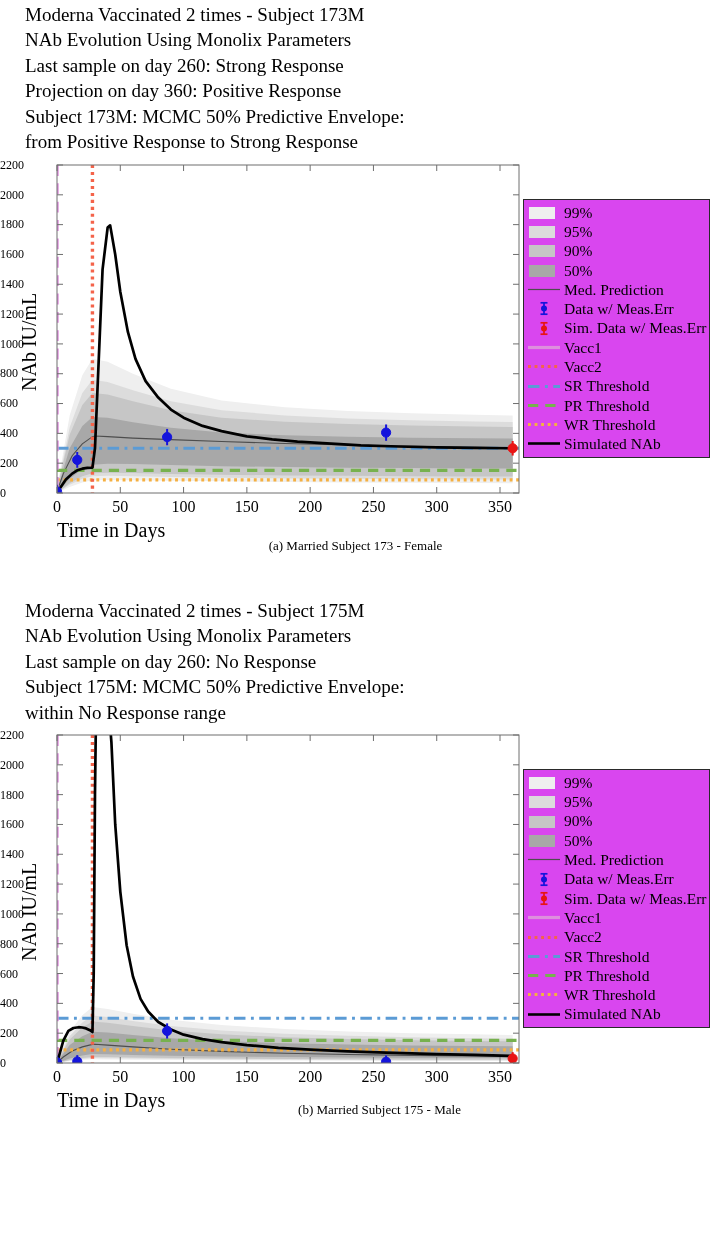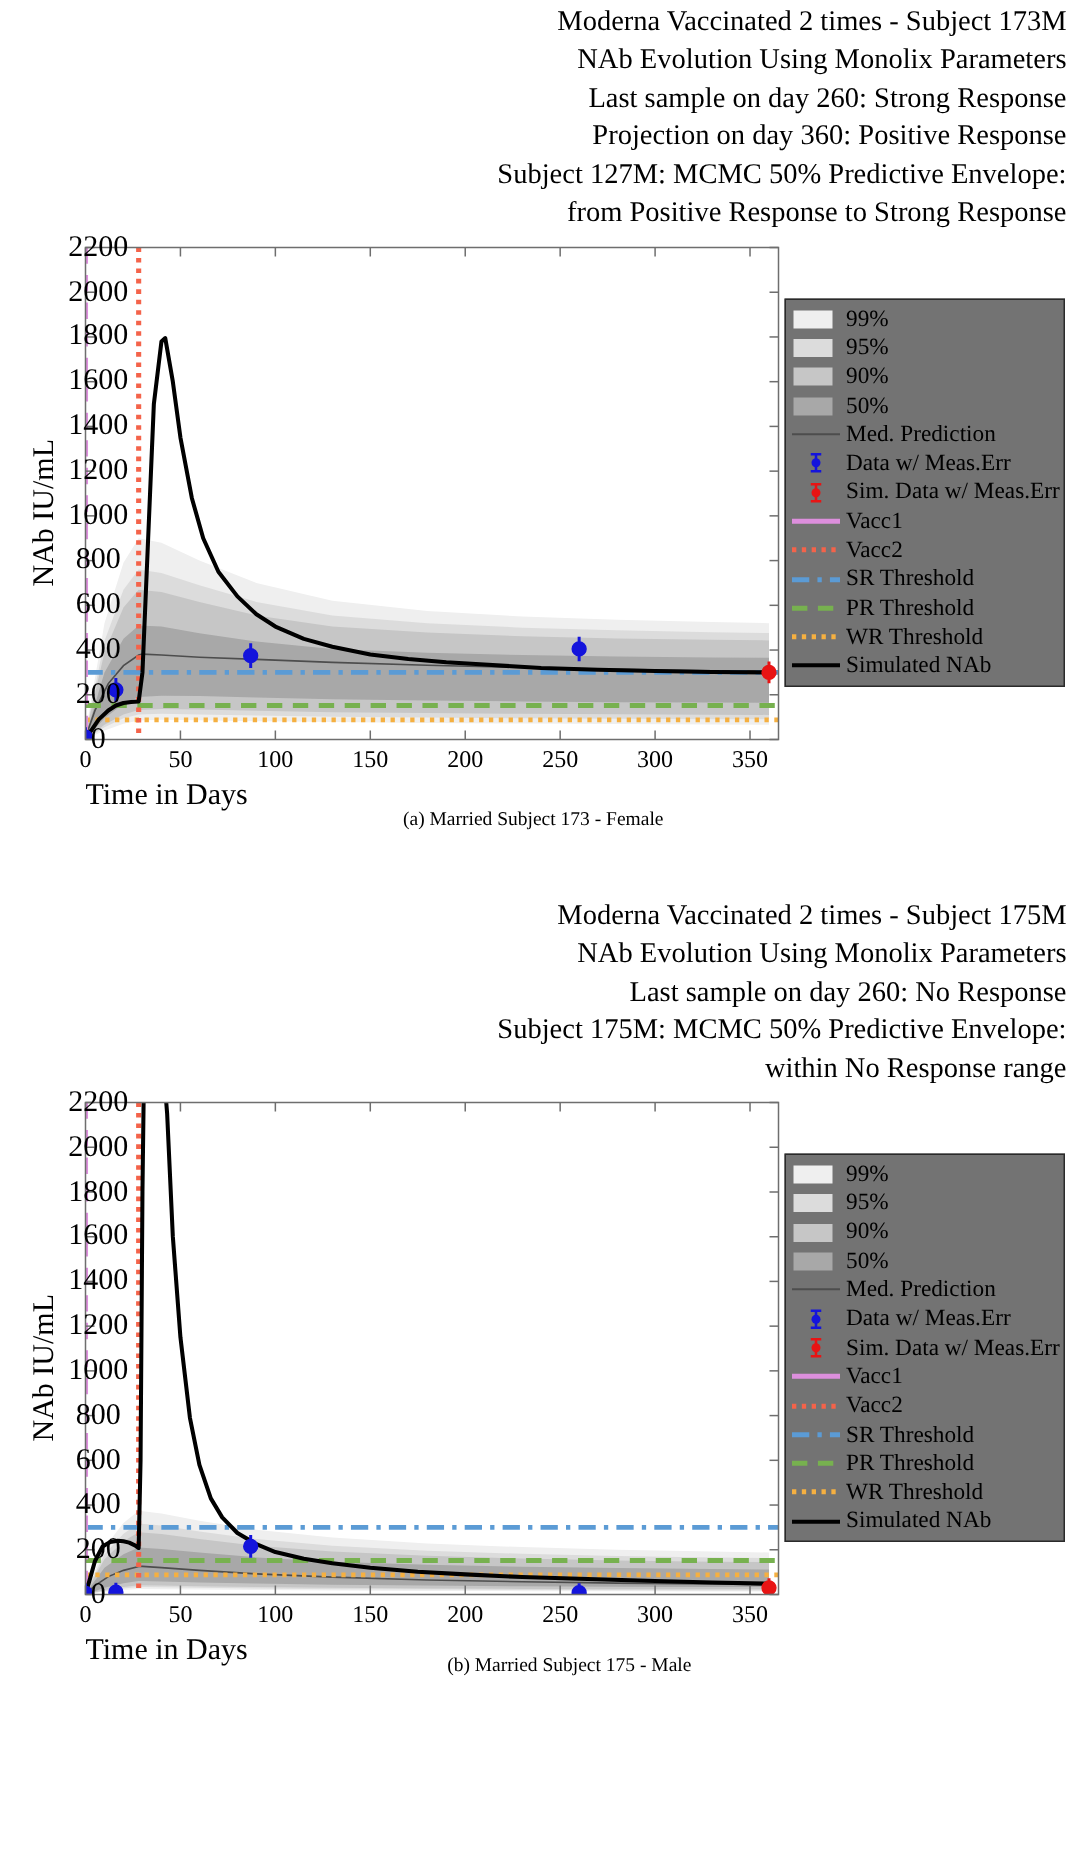--- a/index.html
+++ b/index.html
@@ -5,58 +5,57 @@
   html,body{margin:0;padding:0;background:#fff;}
   body{
     width:711px;height:1249px;
     font-family:"Liberation Serif","DejaVu Serif",serif;
     color:#000;
     overflow:hidden;
   }
   .figure{position:relative;width:711px;}
   .fig-block{position:relative;width:711px;}
 
-  .title-block{text-align:right;line-height:1.34;padding-left:25px;}
+  .title-block{text-align:left;line-height:1.34;padding-left:25px;}
   .title-line{font-size:19px;white-space:nowrap;}
 
   .plot-wrap{position:relative;}
 
   .ylabel{
     position:absolute;
     font-size:20px;
     transform:rotate(-90deg);
     transform-origin:left top;
     white-space:nowrap;
   }
   .xlabel{
     position:absolute;
     font-size:20px;
     white-space:nowrap;
   }
   .ytick{
     position:absolute;
-    font-size:20px;
-    text-align:center;
+    font-size:12px;
+    text-align:left;
     white-space:nowrap;
     transform:translateY(-50%);
-    padding-left:40px;
   }
   .xtick{
     position:absolute;
     font-size:16px;
     text-align:center;
     white-space:nowrap;
     transform:translateX(-50%);
   }
 
   .axes-svg{position:absolute;left:0;top:0;}
 
   .legend-box{
     position:absolute;
-    background:#737373;
+    background:#d946ef;
     border:1px solid #2a2a2a;
     box-sizing:border-box;
     padding:3px 4px 3px 3px;
   }
   .legend-row{
     display:flex;
     align-items:center;
     height:19.3px;
     white-space:nowrap;
   }
@@ -80,21 +79,21 @@
 </head>
 <body>
 
 <div class="figure">
   <div class="fig-block">
     <div class="title-block" style="padding-top: 2px;">
       <div class="title-line">Moderna Vaccinated 2 times - Subject 173M</div>
       <div class="title-line">NAb Evolution Using Monolix Parameters</div>
       <div class="title-line">Last sample on day 260: Strong Response</div>
       <div class="title-line">Projection on day 360: Positive Response</div>
-      <div class="title-line">Subject 127M: MCMC 50% Predictive Envelope:</div>
+      <div class="title-line">Subject 173M: MCMC 50% Predictive Envelope:</div>
       <div class="title-line">from Positive Response to Strong Response</div>
     </div>
     <div class="plot-wrap" id="plot-a" style="width: 711px; height: 355px;">
         <svg width="711" height="355" class="axes-svg">
           <defs>
             <clipPath id="plot-a-clip">
               <rect x="57" y="10" width="462" height="328"></rect>
             </clipPath>
           </defs>
           <rect x="57" y="10" width="462" height="328" fill="#ffffff"></rect>

